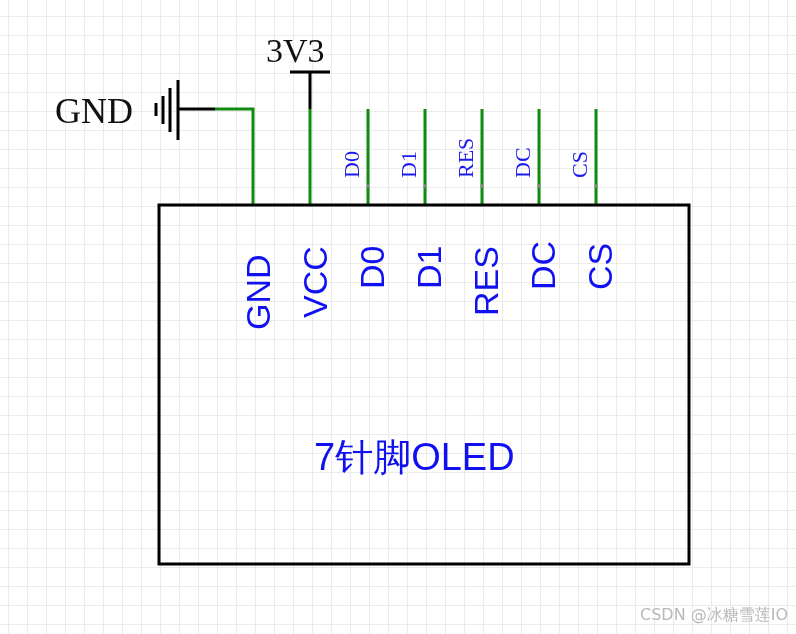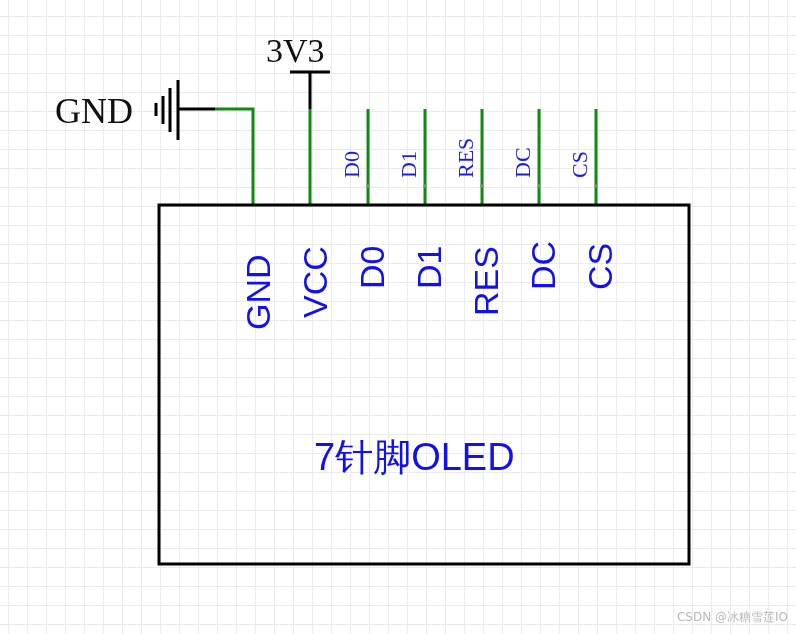--- a/index.html
+++ b/index.html
@@ -13,21 +13,21 @@
     background-position: 8px 16px;
     font-family: "Liberation Serif", serif;
   }
   svg.schem { position: absolute; left: 0; top: 0; }
   .serif-label { font-family: "Liberation Serif", serif; fill: #111; }
   .net-label { font-family: "Liberation Serif", serif; fill: #1a1aee; font-size: 22px; }
   .pin-name { font-family: "Liberation Sans", sans-serif; fill: #1010f0; font-size: 34px; }
   .chip-title { font-family: "Liberation Sans", sans-serif; fill: #1010f0; font-size: 38px; }
   .watermark {
     position: absolute; right: 8px; bottom: 8px;
-    font-family: "DejaVu Sans", sans-serif; font-size: 12px; color: #b8b8b8;
+    font-family: "DejaVu Sans", sans-serif; font-size: 16px; color: #b8b8b8;
   }
 </style>
 </head>
 <body>
 
 <svg class="schem" width="796" height="634" viewBox="0 0 796 634">
 
   <g>
     <line x1="178" y1="80" x2="178" y2="140" stroke="#000" stroke-width="3"></line>
     <line x1="170" y1="88" x2="170" y2="132" stroke="#000" stroke-width="3"></line>

